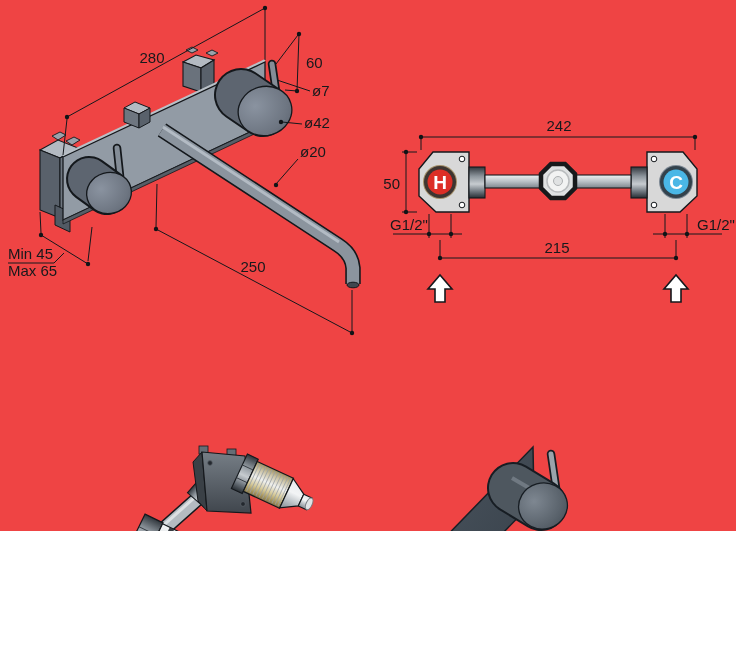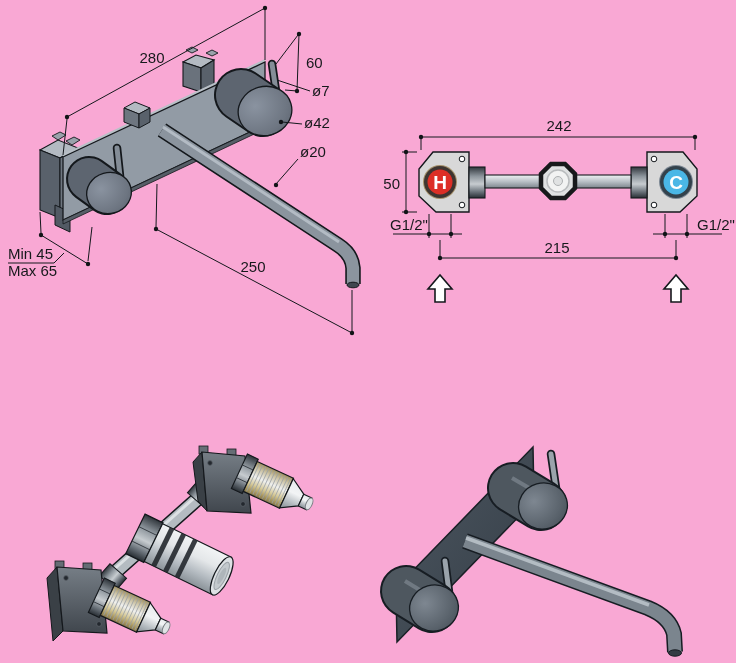--- a/index.html
+++ b/index.html
@@ -1,16 +1,16 @@
 <!DOCTYPE html>
 <html><head>
 <meta charset="utf-8">
 <style>
   html,body{margin:0;padding:0;background:#ffffff;}
-  .canvas{position:relative;width:736px;height:663px;background:#f9a8d4;overflow:hidden;
+  .canvas{position:relative;width:736px;height:531px;background:#ef4444;overflow:hidden;
           font-family:"Liberation Sans", sans-serif;}
   svg{display:block;}
   text{font-family:"Liberation Sans", sans-serif;font-size:15px;fill:#17191c;}
   text.hc{font-size:19px;font-weight:bold;fill:#ffffff;}
   .dim-line{stroke:#14181c;stroke-width:1;fill:none;}
   .dot{fill:#111417;stroke:none;}
 </style>
 </head>
 <body>
 

